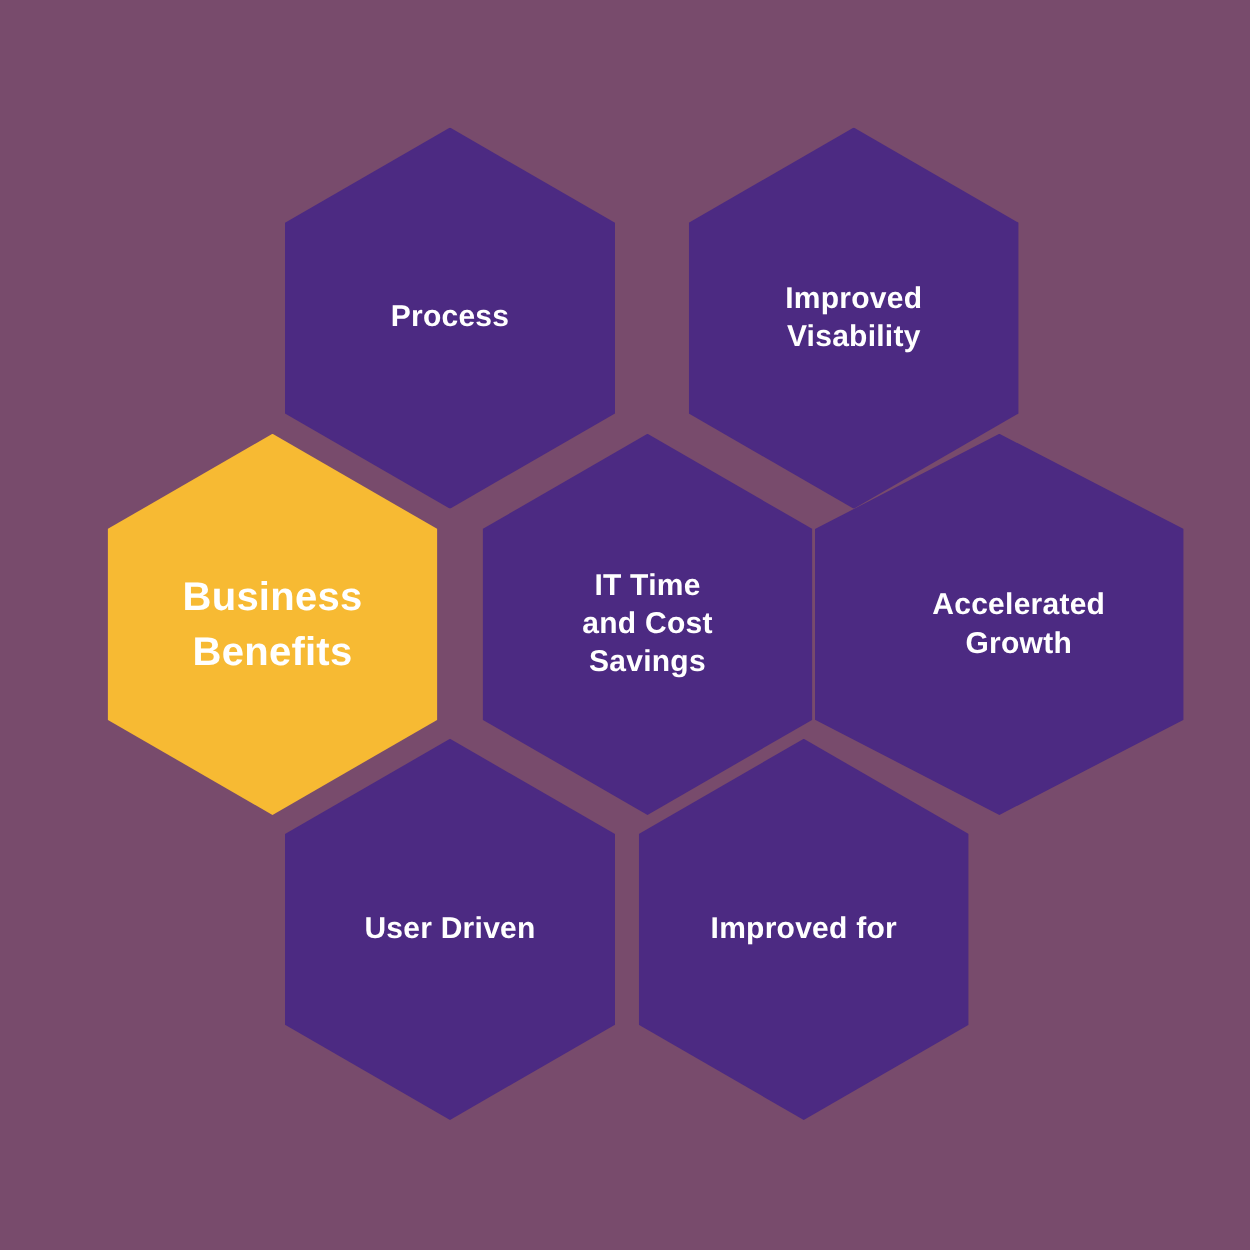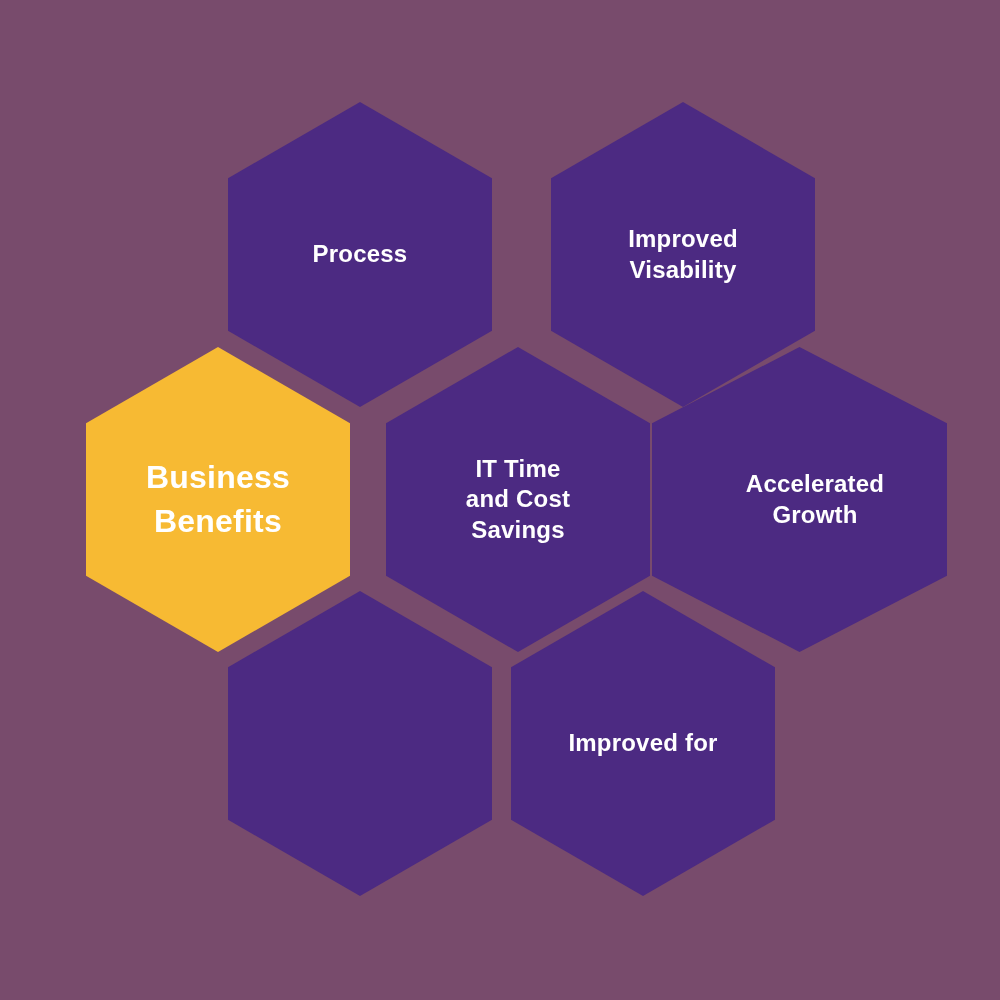--- a/index.html
+++ b/index.html
@@ -82,20 +82,21 @@
 
   <div class="hex hex--default pos-ag">
     <div class="hex-label">
       <span>Accelerated</span>
       <span>Growth</span>
     </div>
   </div>
 
   <div class="hex hex--default pos-ud">
     <div class="hex-label">
+      <span>User Driven</span>
     </div>
   </div>
 
   <div class="hex hex--default pos-px">
     <div class="hex-label">
       <span>Improved for</span>
     </div>
   </div>
 
 </div>

